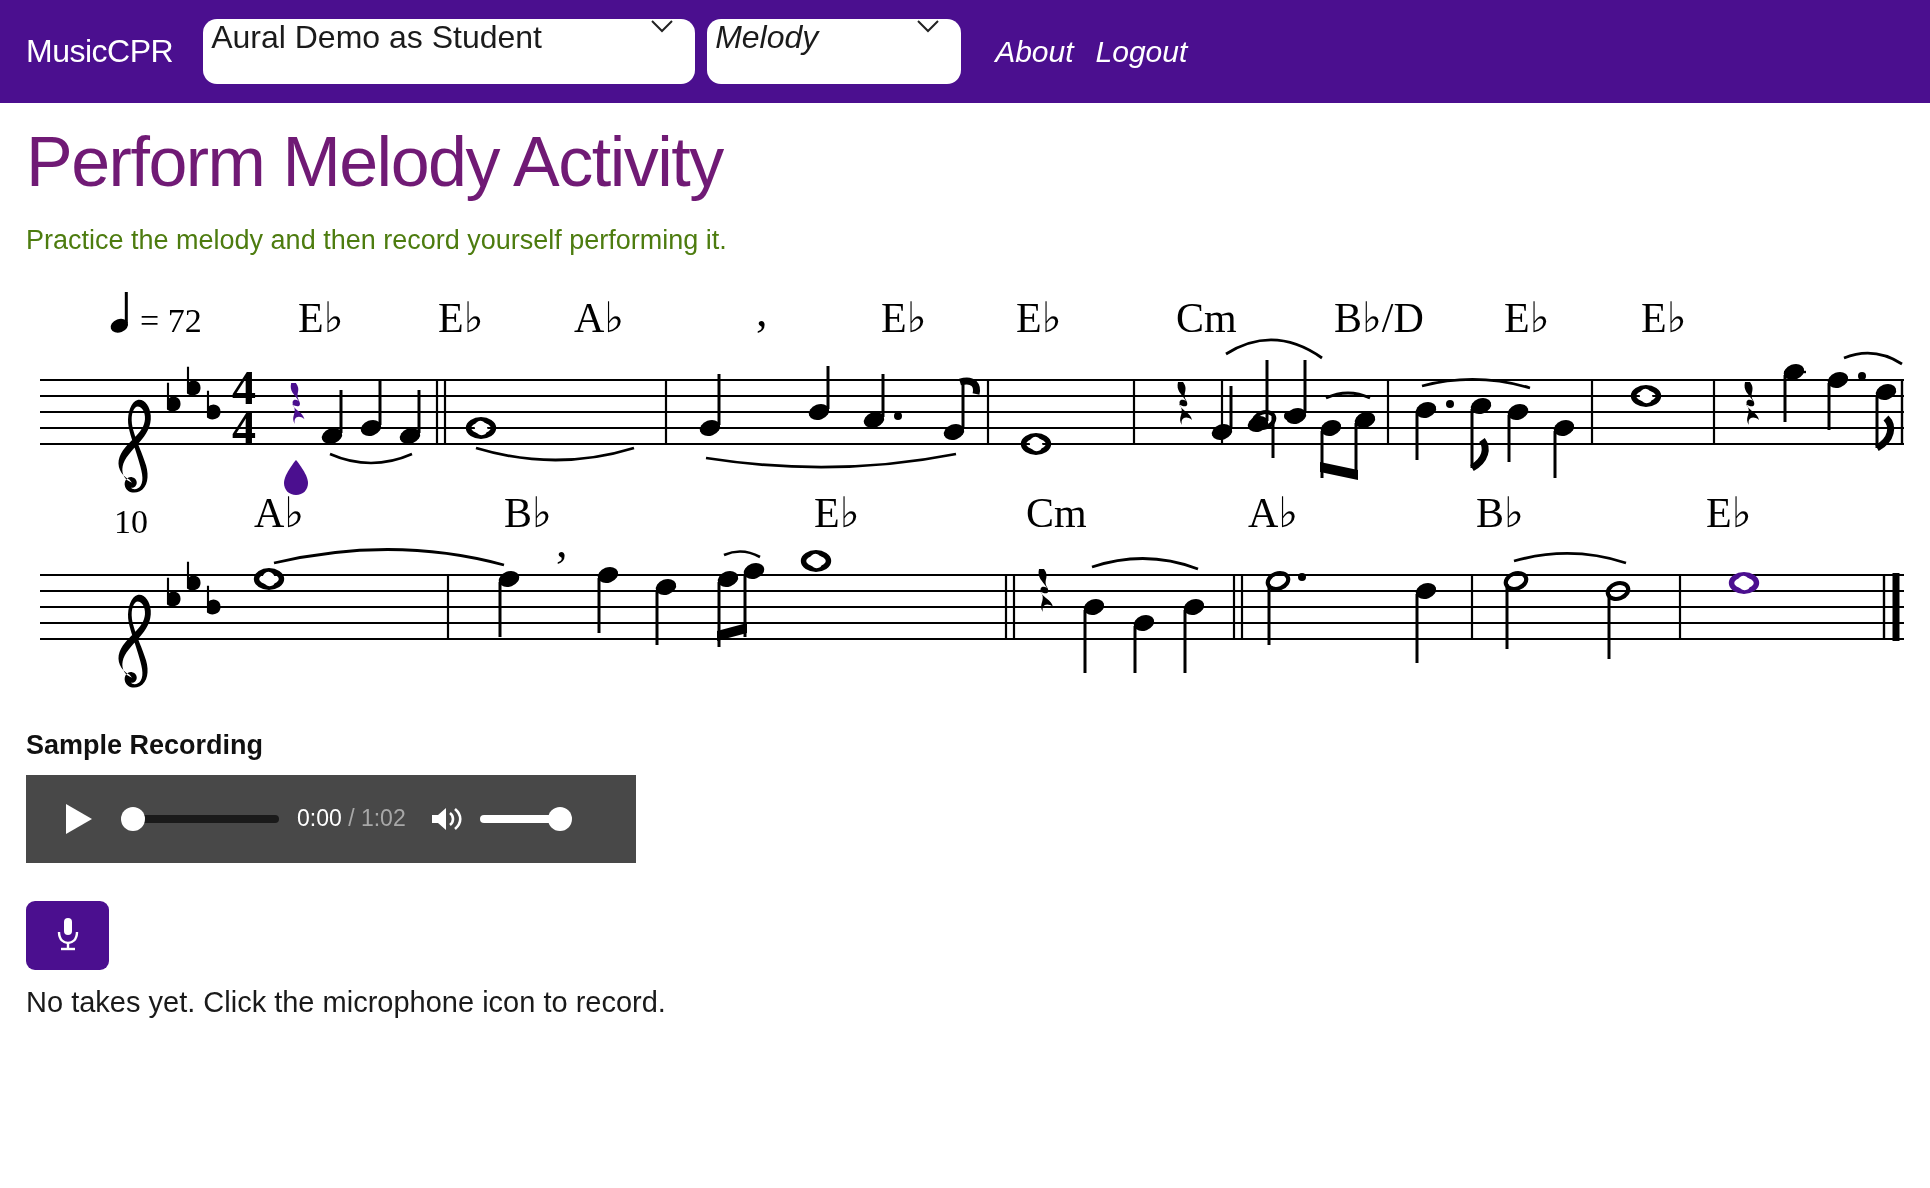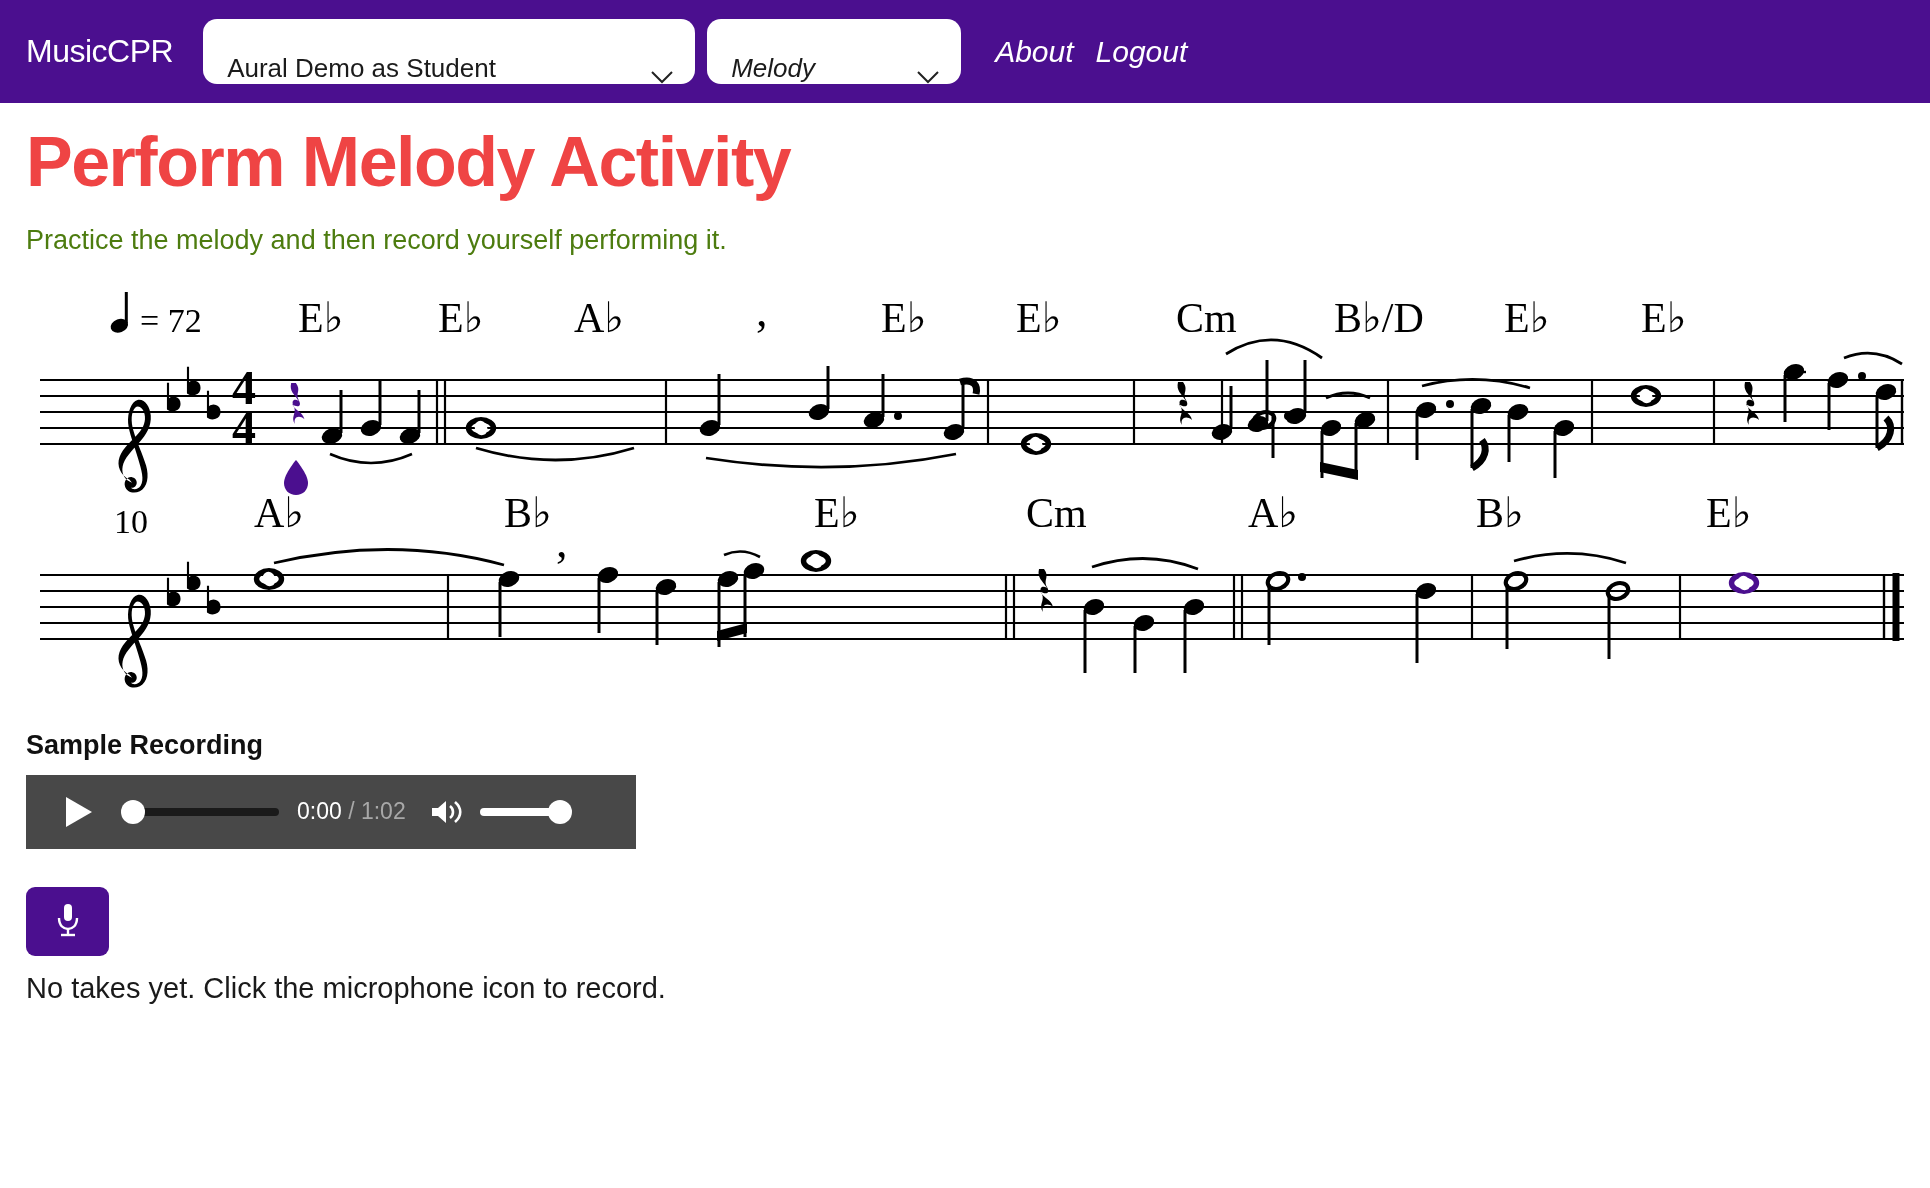--- a/index.html
+++ b/index.html
@@ -26,26 +26,26 @@
     font-weight: 400;
     letter-spacing: -0.5px;
     margin-right: 30px;
     white-space: nowrap;
   }
   .nav-select {
     background: #ffffff;
     border-radius: 14px;
     height: 65px;
     display: flex;
-    align-items: flex-end;
+    align-items: flex-start;
     justify-content: space-between;
-    padding: 0 22px 0 24px;
+    padding: 0 22px 0 8px;
     margin-right: 12px;
     color: #1b1b1b;
-    font-size: 26px;
+    font-size: 32px;
     white-space: nowrap;
     position: relative;
   }
   .nav-select .sel-label { padding-right: 26px; }
   .chev {
     width: 22px; height: 14px;
     flex: 0 0 auto;
     display: inline-block;
   }
   .chev svg { display: block; }
@@ -59,22 +59,22 @@
     text-decoration: none;
     white-space: nowrap;
     font-style: italic;
   }
 
   
   #page { padding: 0 26px; }
 
   #page-title {
     font-size: 70px;
-    font-weight: 700;
-    color: #ef4444;
+    font-weight: 400;
+    color: #701a75;
     letter-spacing: -1.5px;
     margin: 22px 0 0 0;
     line-height: 1.08;
   }
   #page-subtitle {
     font-size: 27px;
     color: #4d7c0f;
     margin: 24px 0 0 0;
   }
 
@@ -90,21 +90,21 @@
   
   #sample-heading {
     font-size: 27px;
     font-weight: 700;
     color: #111111;
     margin: 28px 0 0 0;
   }
   #audio-player {
     margin-top: 14px;
     width: 610px;
-    height: 74px;
+    height: 88px;
     background: #484848;
     display: flex;
     align-items: center;
     padding: 0 22px 0 40px;
     gap: 0;
   }
   #play-btn {
     width: 0; height: 0;
     border-left: 26px solid #ffffff;
     border-top: 15px solid transparent;

